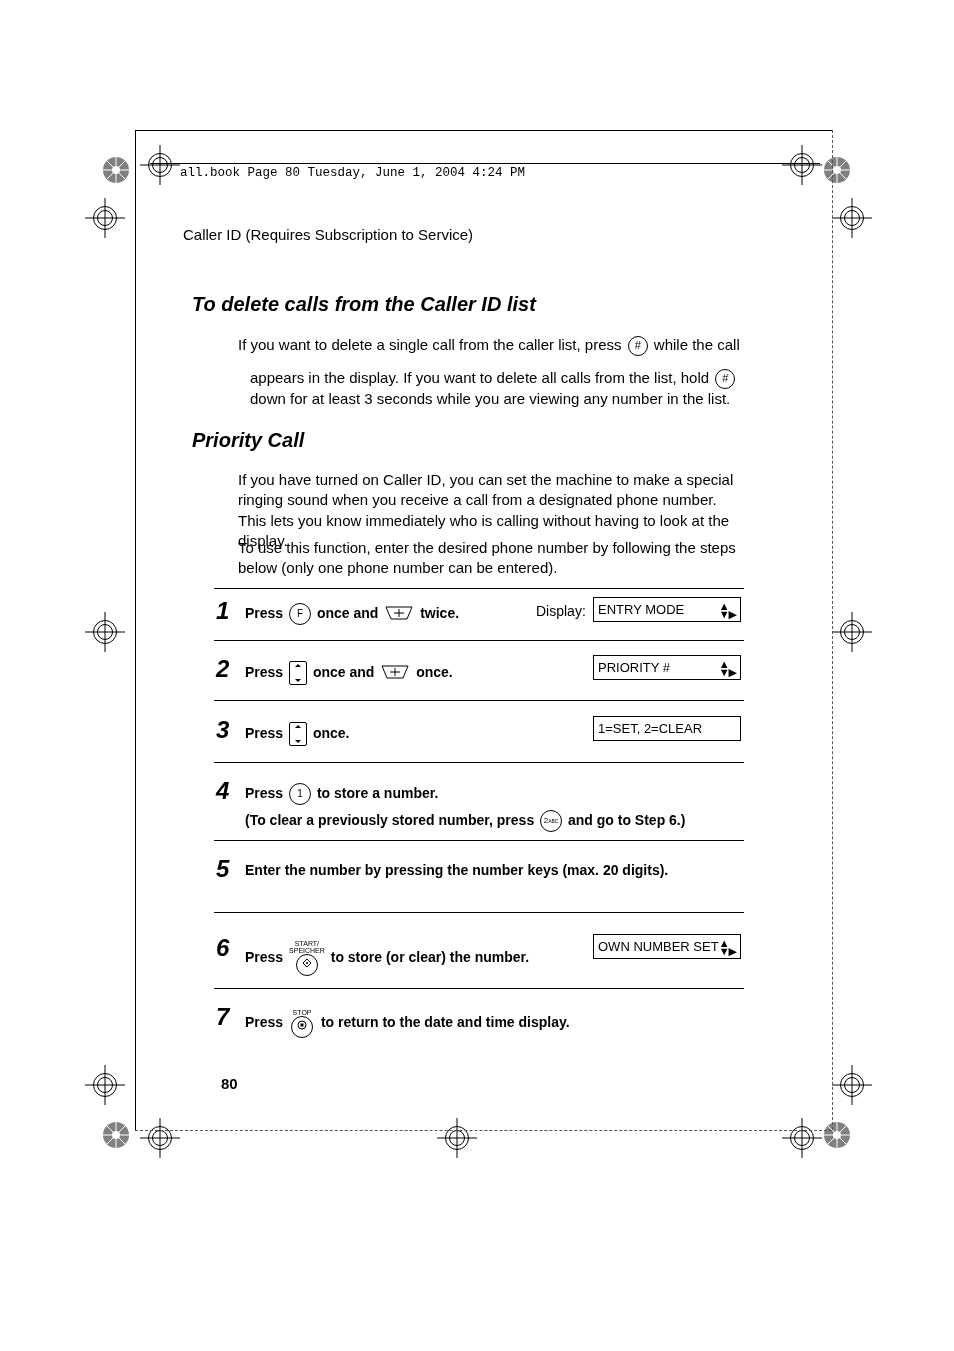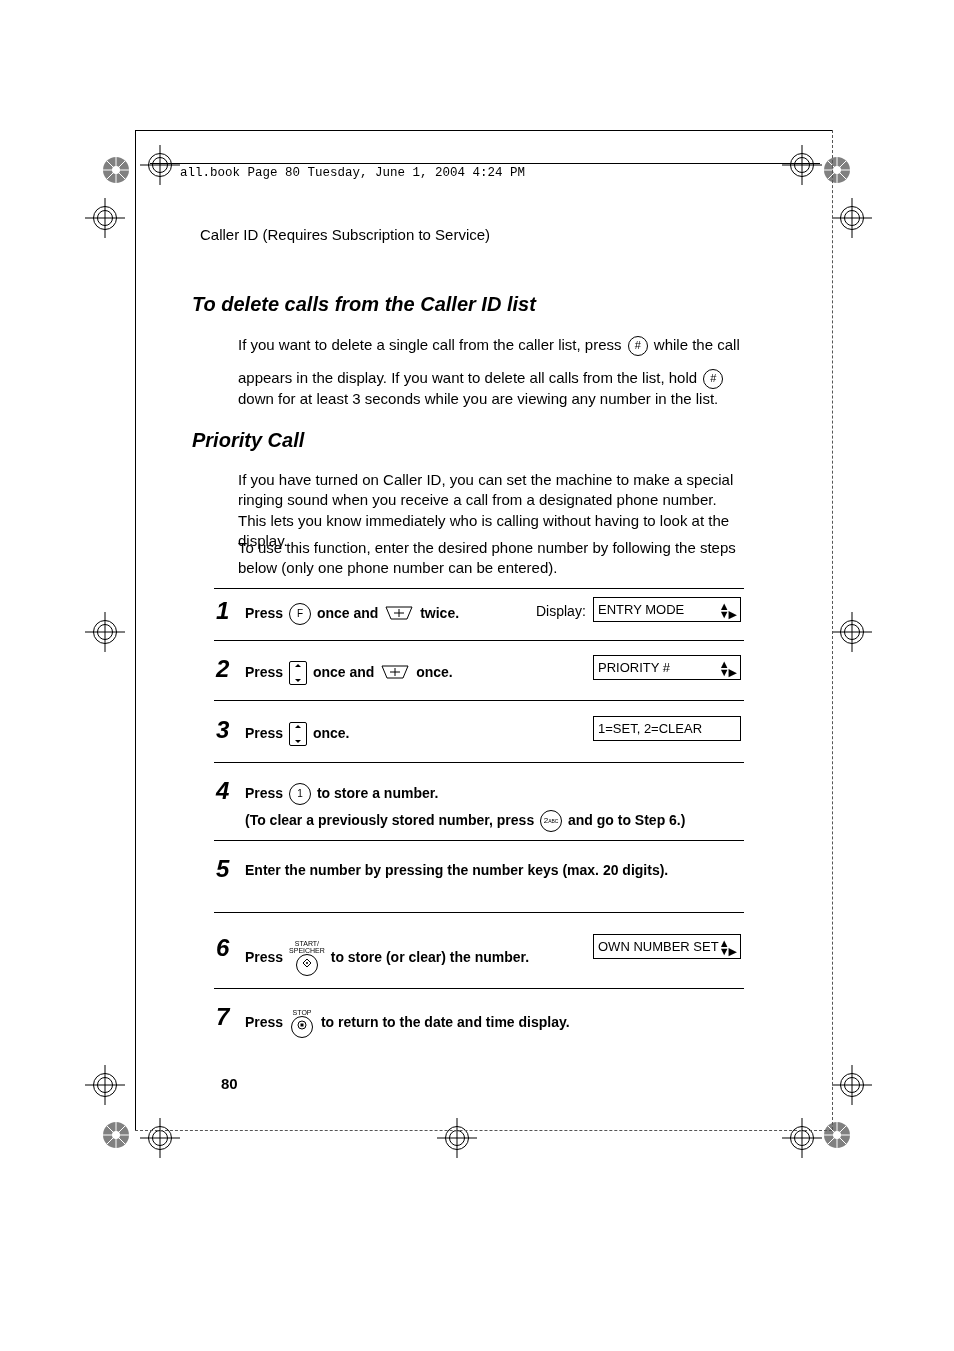--- a/index.html
+++ b/index.html
@@ -49,21 +49,21 @@
     position: absolute;
     left: 176px;
     top: 166px;
     font-family: "Courier New", monospace;
     font-size: 12.5px;
     background: #fff;
     padding: 0 4px;
   }
   .running-head {
     position: absolute;
-    left: 200px;
+    left: 183px;
     top: 226px;
     font-size: 15px;
     text-align: right;
   }
   .section-title {
     position: absolute;
     left: 192px;
     font-size: 20px;
     font-style: italic;
     font-weight: bold;
@@ -341,21 +341,21 @@
   <div class="header-line"></div>
   <div class="header-text">all.book  Page 80  Tuesday, June 1, 2004  4:24 PM</div>
 
   <div class="running-head">Caller ID (Requires Subscription to Service)</div>
 
   <div class="section-title" style="top:293px;">To delete calls from the Caller ID list</div>
 
   <div class="body-block" style="top:335px;">
     <span>If you want to delete a single call from the caller list, press </span><span class="inline-key">#</span><span> while the call</span>
   </div>
-  <div class="body-block" style="top:368px;">
+  <div class="body-block" style="top:368px;margin-left:12px;">
     <span>appears in the display. If you want to delete all calls from the list, hold </span><span class="inline-key">#</span><br>
     <span>down for at least 3 seconds while you are viewing any number in the list.</span>
   </div>
 
   <div class="section-title" style="top:429px;">Priority Call</div>
 
   <div class="body-block" style="top:470px;">If you have turned on Caller ID, you can set the machine to make a special ringing sound when you receive a call from a designated phone number. This lets you know immediately who is calling without having to look at the display.</div>
   <div class="body-block" style="top:538px;">To use this function, enter the desired phone number by following the steps below (only one phone number can be entered).</div>
 
   <div class="steps-rule" style="top:588px;"></div>

